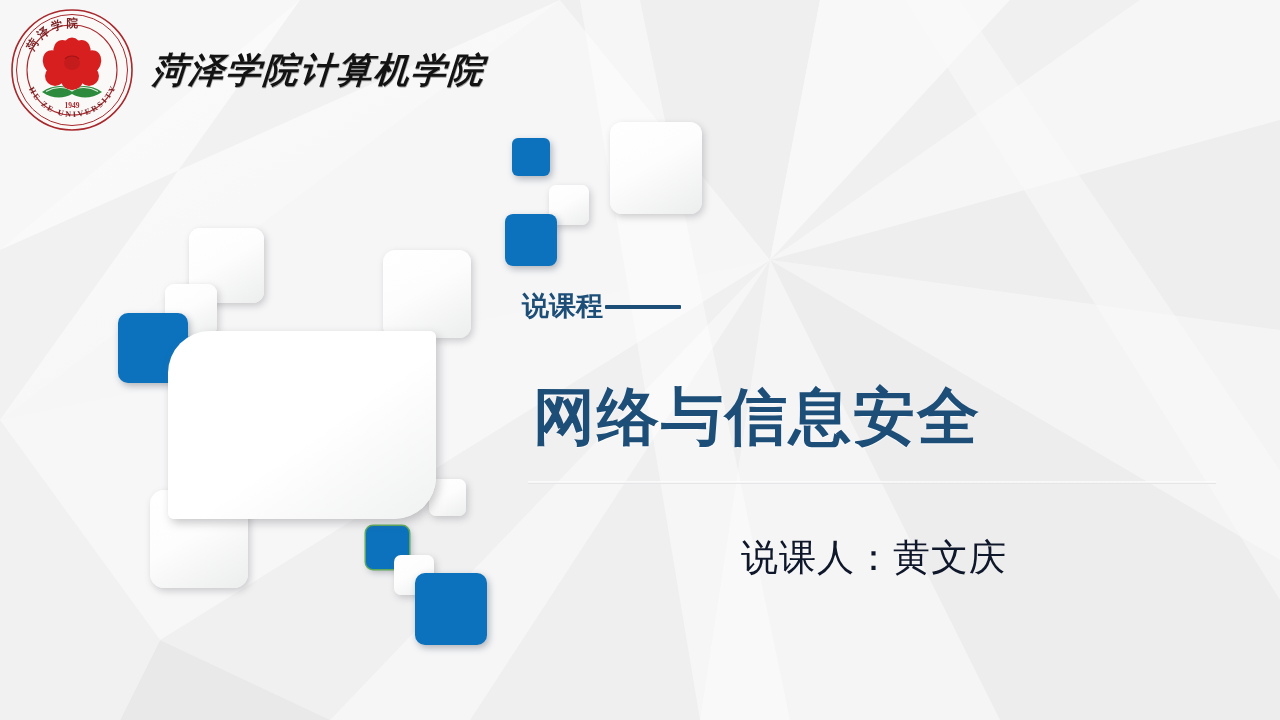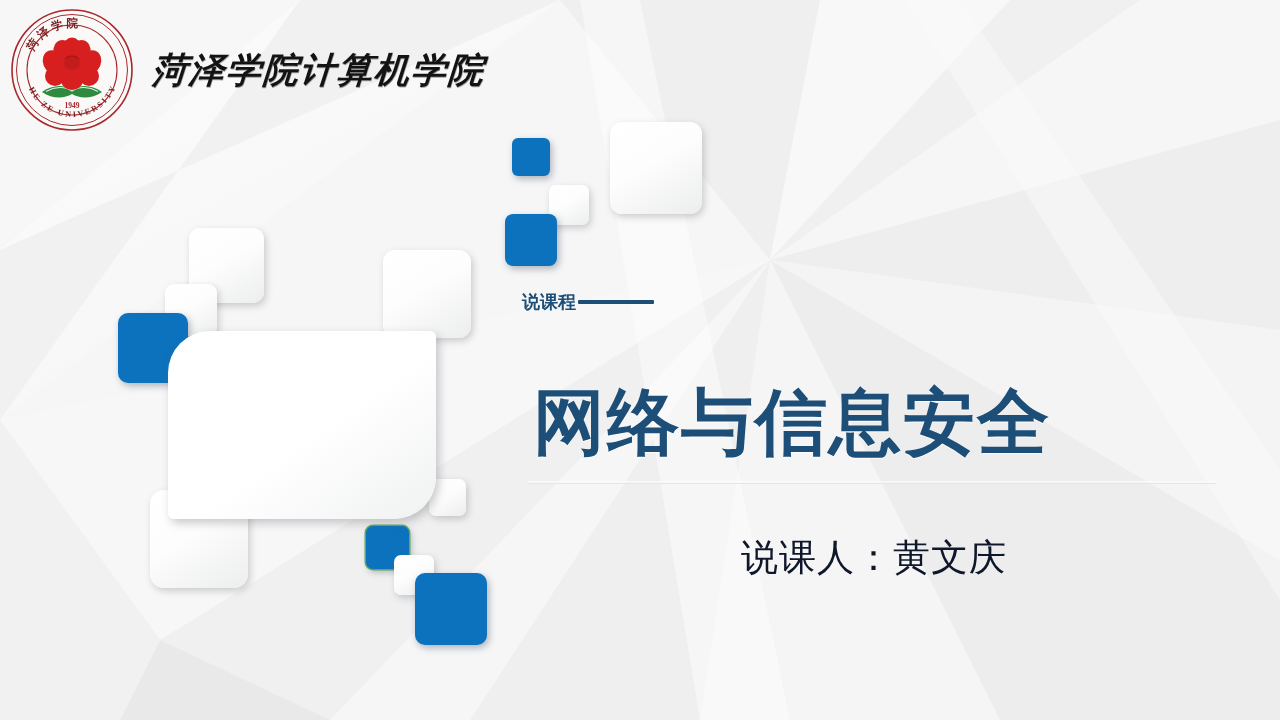--- a/index.html
+++ b/index.html
@@ -82,38 +82,38 @@
   }
 
   
   #subtitle-row {
     position:absolute;
     left:522px; top:293px;
     display:flex; align-items:center;
     z-index:20;
   }
   #subtitle-text {
-    font-size:18px;
+    font-size:27px;
     font-weight:700;
     color:#1d4e77;
     letter-spacing:0px;
     line-height:1;
     font-family:"Liberation Sans","DejaVu Sans",sans-serif;
   }
   #subtitle-dash {
     margin-left:2px;
     width:76px; height:4px;
     background:#1d4e77;
     border-radius:1px;
   }
 
   #main-title {
     position:absolute;
     left:533px; top:386px;
-    font-size:72px;
+    font-size:62px;
     font-weight:700;
     color:#1d4e77;
     letter-spacing:2px;
     line-height:1;
     white-space:nowrap;
     z-index:20;
     text-shadow:0 1px 0 rgba(255,255,255,0.75);
   }
 
   #divider {

